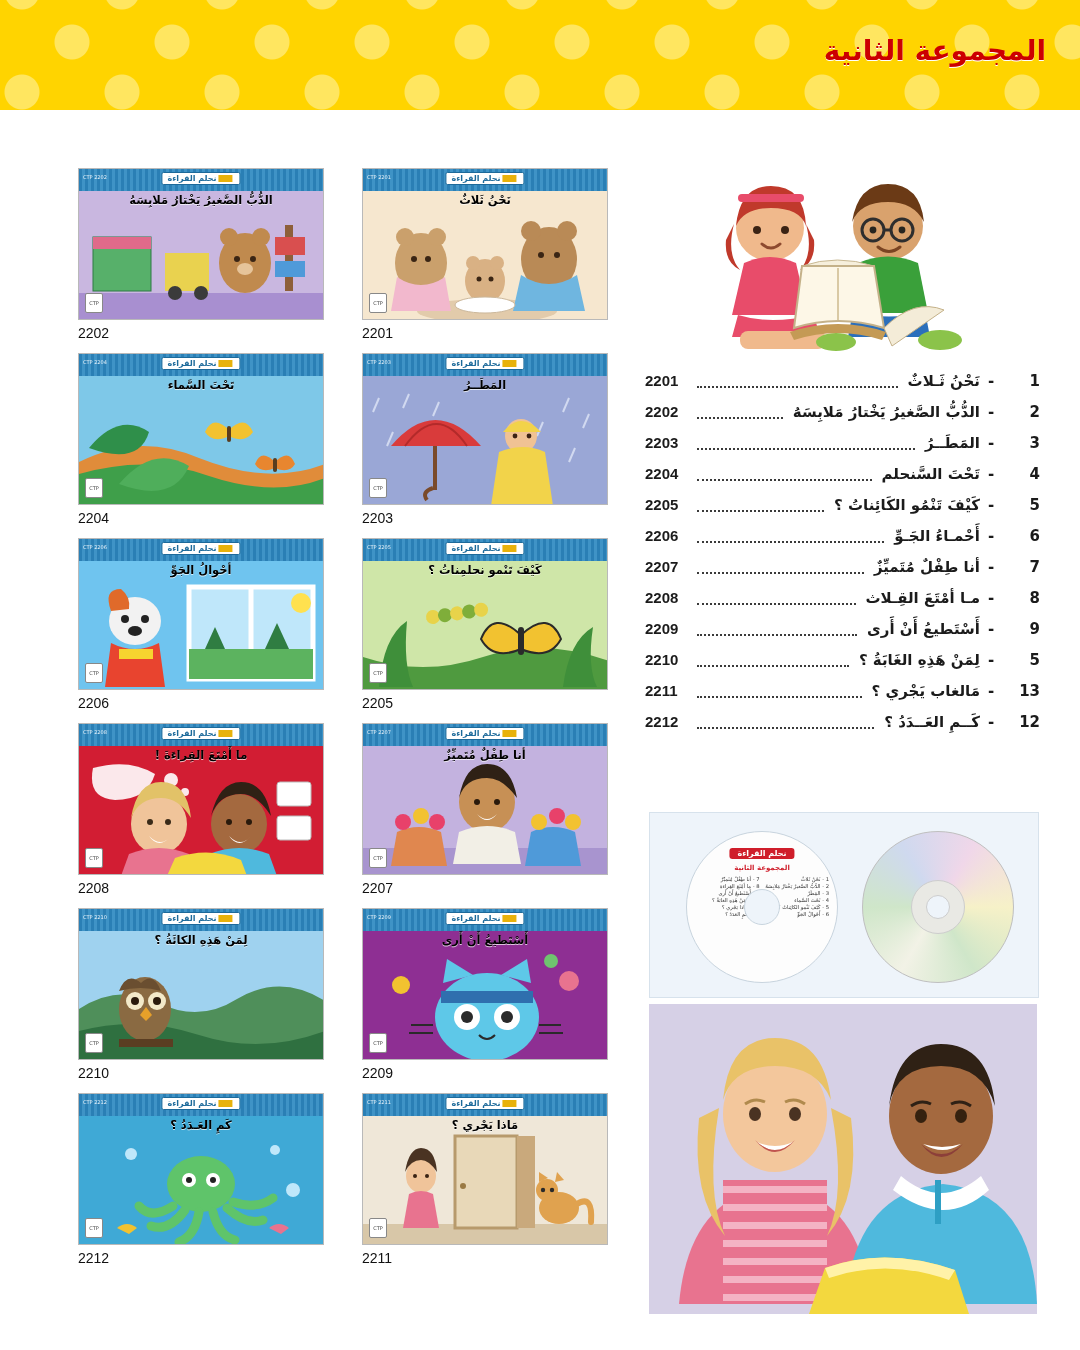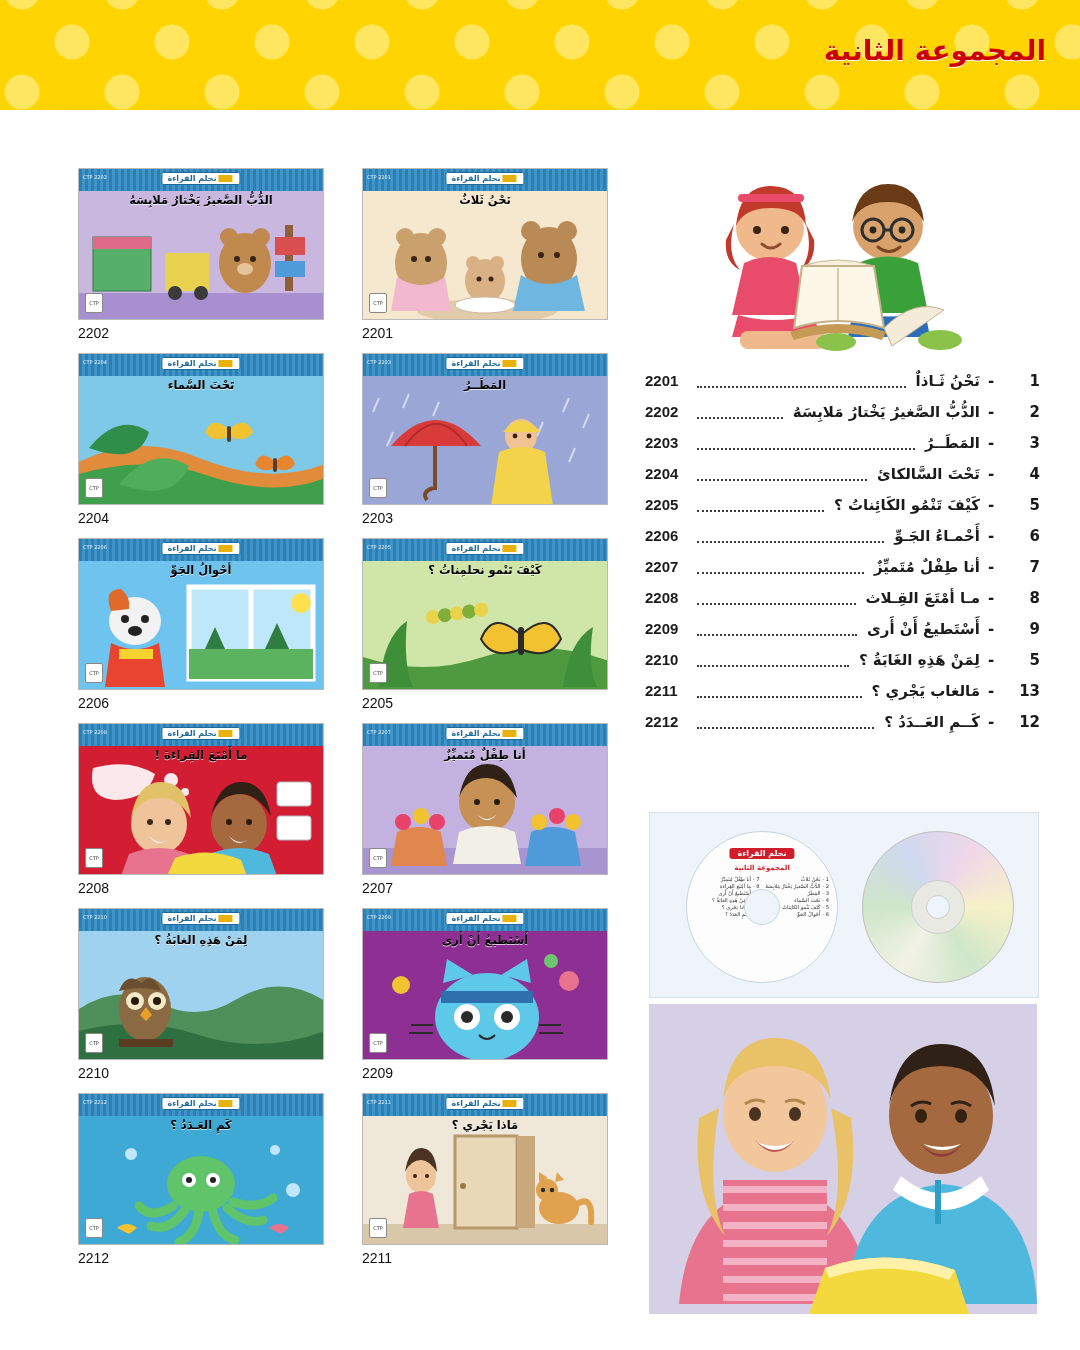--- a/index.html
+++ b/index.html
@@ -414,21 +414,21 @@
    <circle cx="56" cy="54" r="9" fill="#f3e9c9"></circle>
             <circle cx="78" cy="54" r="9" fill="#f3e9c9"></circle>
    <circle cx="56" cy="54" r="4" fill="#2a1a0c"></circle>
             <circle cx="78" cy="54" r="4" fill="#2a1a0c"></circle>
    <path d="M67 60 l6 8 l-6 6 l-6-6z" fill="#e6a02a"></path>
    <rect x="40" y="92" width="54" height="8" fill="#5a3d22"></rect>
           </svg></div>
         <div class="strip"></div>
         <div class="code">CTP 2210</div>
         <div class="logo"><i></i>نحلم القراءة</div>
-        <div class="ctitle">لِمَنْ هَذِهِ الغابَةُ ؟</div>
+        <div class="ctitle">لِمَنْ هَذِهِ الكائَةُ ؟</div>
         <div class="badge">CTP</div>
       </div>
       <div class="cover-num">2210</div>
     </div>
     <div class="cover-cell">
       <div class="cover" style="background:#8e2f93">
         <div class="art"><svg viewBox="0 0 246 114" width="246" height="114">
             <rect x="0" y="0" width="246" height="114" fill="#8e2f93"></rect>
    <ellipse cx="124" cy="70" rx="52" ry="44" fill="#5ec8e8"></ellipse>
    <path d="M80 36 l4-24 l26 16z" fill="#5ec8e8"></path>
@@ -547,42 +547,42 @@
     <path d="M186 100 L186 152" stroke="#d9c9a4" stroke-width="2"></path>
     <path d="M232 160 q30-30 60-18 l-52 36z" fill="#f4ecd8" stroke="#c4b189"></path>
     <path d="M138 164 q48-16 96 0 l-4 8 q-44-14-88 0z" fill="#c49a55"></path>
   </svg>
 </div>
 
 <div class="toc" id="toc-list">
     <div class="toc-row">
       <span class="toc-idx">1</span>
       <span class="toc-dash">-</span>
-      <span class="toc-title">نَحْنُ ثَـاذاٌ</span>
+      <span class="toc-title">نَحْنُ ثَـلاثٌ</span>
       <span class="toc-dots"></span>
       <span class="toc-code">2201</span>
     </div>
     <div class="toc-row">
       <span class="toc-idx">2</span>
       <span class="toc-dash">-</span>
       <span class="toc-title">الدُّبُّ الصَّغيرُ يَخْتارُ مَلابِسَهُ</span>
       <span class="toc-dots"></span>
       <span class="toc-code">2202</span>
     </div>
     <div class="toc-row">
       <span class="toc-idx">3</span>
       <span class="toc-dash">-</span>
       <span class="toc-title">المَطَــرُ</span>
       <span class="toc-dots"></span>
       <span class="toc-code">2203</span>
     </div>
     <div class="toc-row">
       <span class="toc-idx">4</span>
       <span class="toc-dash">-</span>
-      <span class="toc-title">تَحْتَ السَّالكائ</span>
+      <span class="toc-title">تَحْتَ السَّنحلم</span>
       <span class="toc-dots"></span>
       <span class="toc-code">2204</span>
     </div>
     <div class="toc-row">
       <span class="toc-idx">5</span>
       <span class="toc-dash">-</span>
       <span class="toc-title">كَيْفَ تَنْمُو الكَائِناتُ ؟</span>
       <span class="toc-dots"></span>
       <span class="toc-code">2205</span>
     </div>

